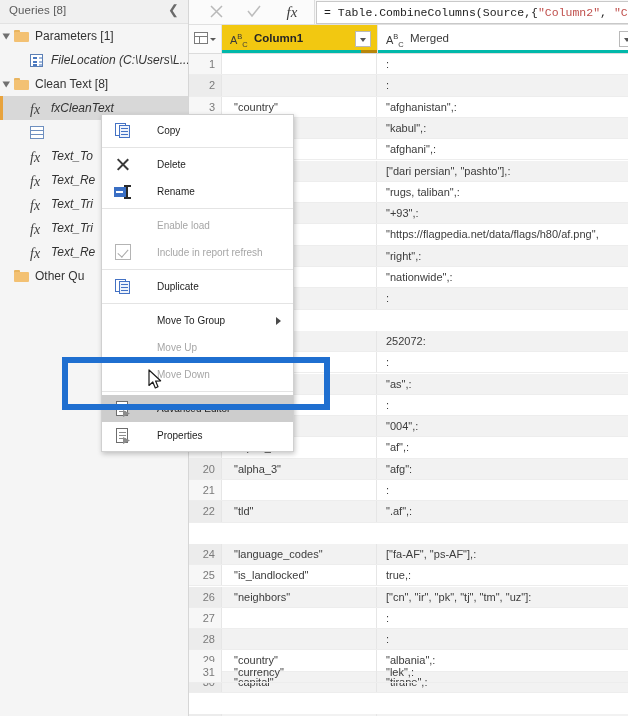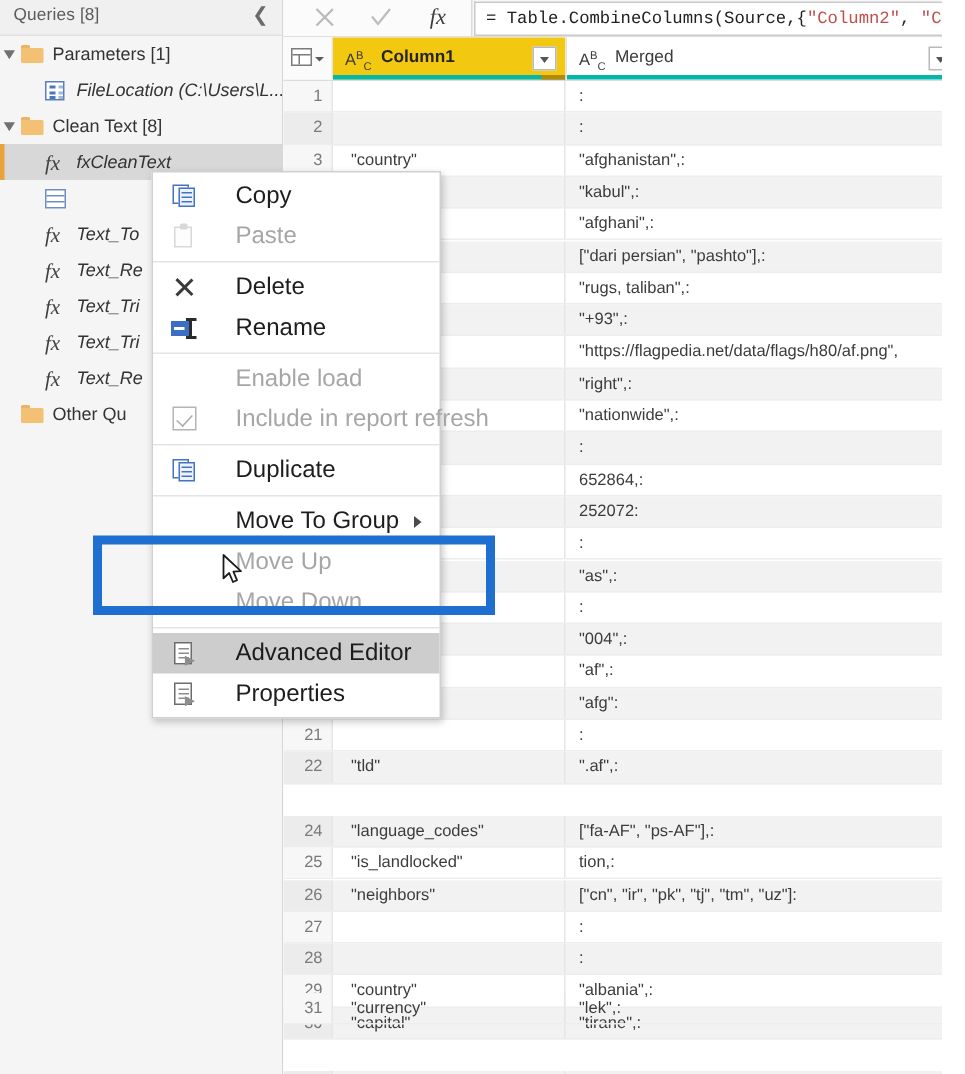--- a/index.html
+++ b/index.html
@@ -371,21 +371,21 @@
   }
   .mi {
     position: relative;
     height: 27px;
     white-space: nowrap;
   }
   .mi.hl { background: #cdcdcd; }
   .mi .mlabel {
     position: absolute;
     left: 55px; top: 5px;
-    font-size: 16px;
+    font-size: 10px;
     color: #1d1d1d;
     line-height: 17px;
   }
   .mi.dis .mlabel { color: #a6a6a6; }
   .mi .micon {
     position: absolute;
     left: 12px; top: 5px;
     width: 18px; height: 17px;
   }
   .mi .submarker {
@@ -715,25 +715,20 @@
         <div class="row" style="top: 213px;">
           <div class="rownum">11</div>
           <div class="cell1">hibition"</div>
           <div class="cell2">"nationwide",:</div>
         </div>
         <div class="row alt" style="top: 234.3px;">
           <div class="rownum">12</div>
           <div class="cell1"></div>
           <div class="cell2">:</div>
         </div>
-        <div class="row" style="top: 255.6px;">
-          <div class="rownum">13</div>
-          <div class="cell1"></div>
-          <div class="cell2">652864,:</div>
-        </div>
         <div class="row alt" style="top: 276.9px;">
           <div class="rownum">14</div>
           <div class="cell1"></div>
           <div class="cell2">252072:</div>
         </div>
         <div class="row" style="top: 298.2px;">
           <div class="rownum">15</div>
           <div class="cell1"></div>
           <div class="cell2">:</div>
         </div>
@@ -773,21 +768,21 @@
           <div class="cell2">".af",:</div>
         </div>
         <div class="row alt" style="top: 489.9px;">
           <div class="rownum">24</div>
           <div class="cell1">"language_codes"</div>
           <div class="cell2">["fa-AF", "ps-AF"],:</div>
         </div>
         <div class="row" style="top: 511.2px;">
           <div class="rownum">25</div>
           <div class="cell1">"is_landlocked"</div>
-          <div class="cell2">tion,:</div>
+          <div class="cell2">true,:</div>
         </div>
         <div class="row alt" style="top: 532.5px;">
           <div class="rownum">26</div>
           <div class="cell1">"neighbors"</div>
           <div class="cell2">["cn", "ir", "pk", "tj", "tm", "uz"]:</div>
         </div>
         <div class="row" style="top: 553.8px;">
           <div class="rownum">27</div>
           <div class="cell1"></div>
           <div class="cell2">:</div>
@@ -825,26 +820,20 @@
         <div class="micon">
           <div class="ic-copy"></div>
           <div class="ic-copy2">
             <i></i>
             <i></i>
             <i></i>
           </div>
         </div>
         <div class="mlabel">Copy</div>
       </div>
-      <div class="mi dis">
-        <div class="micon">
-          <div class="ic-clip ic-dim"></div>
-        </div>
-        <div class="mlabel">Paste</div>
-      </div>
       <div class="msep"></div>
       <div class="mi">
         <div class="micon">
           <div class="ic-x"></div>
         </div>
         <div class="mlabel">Delete</div>
       </div>
       <div class="mi">
         <div class="micon">
           <div class="ic-rename">

